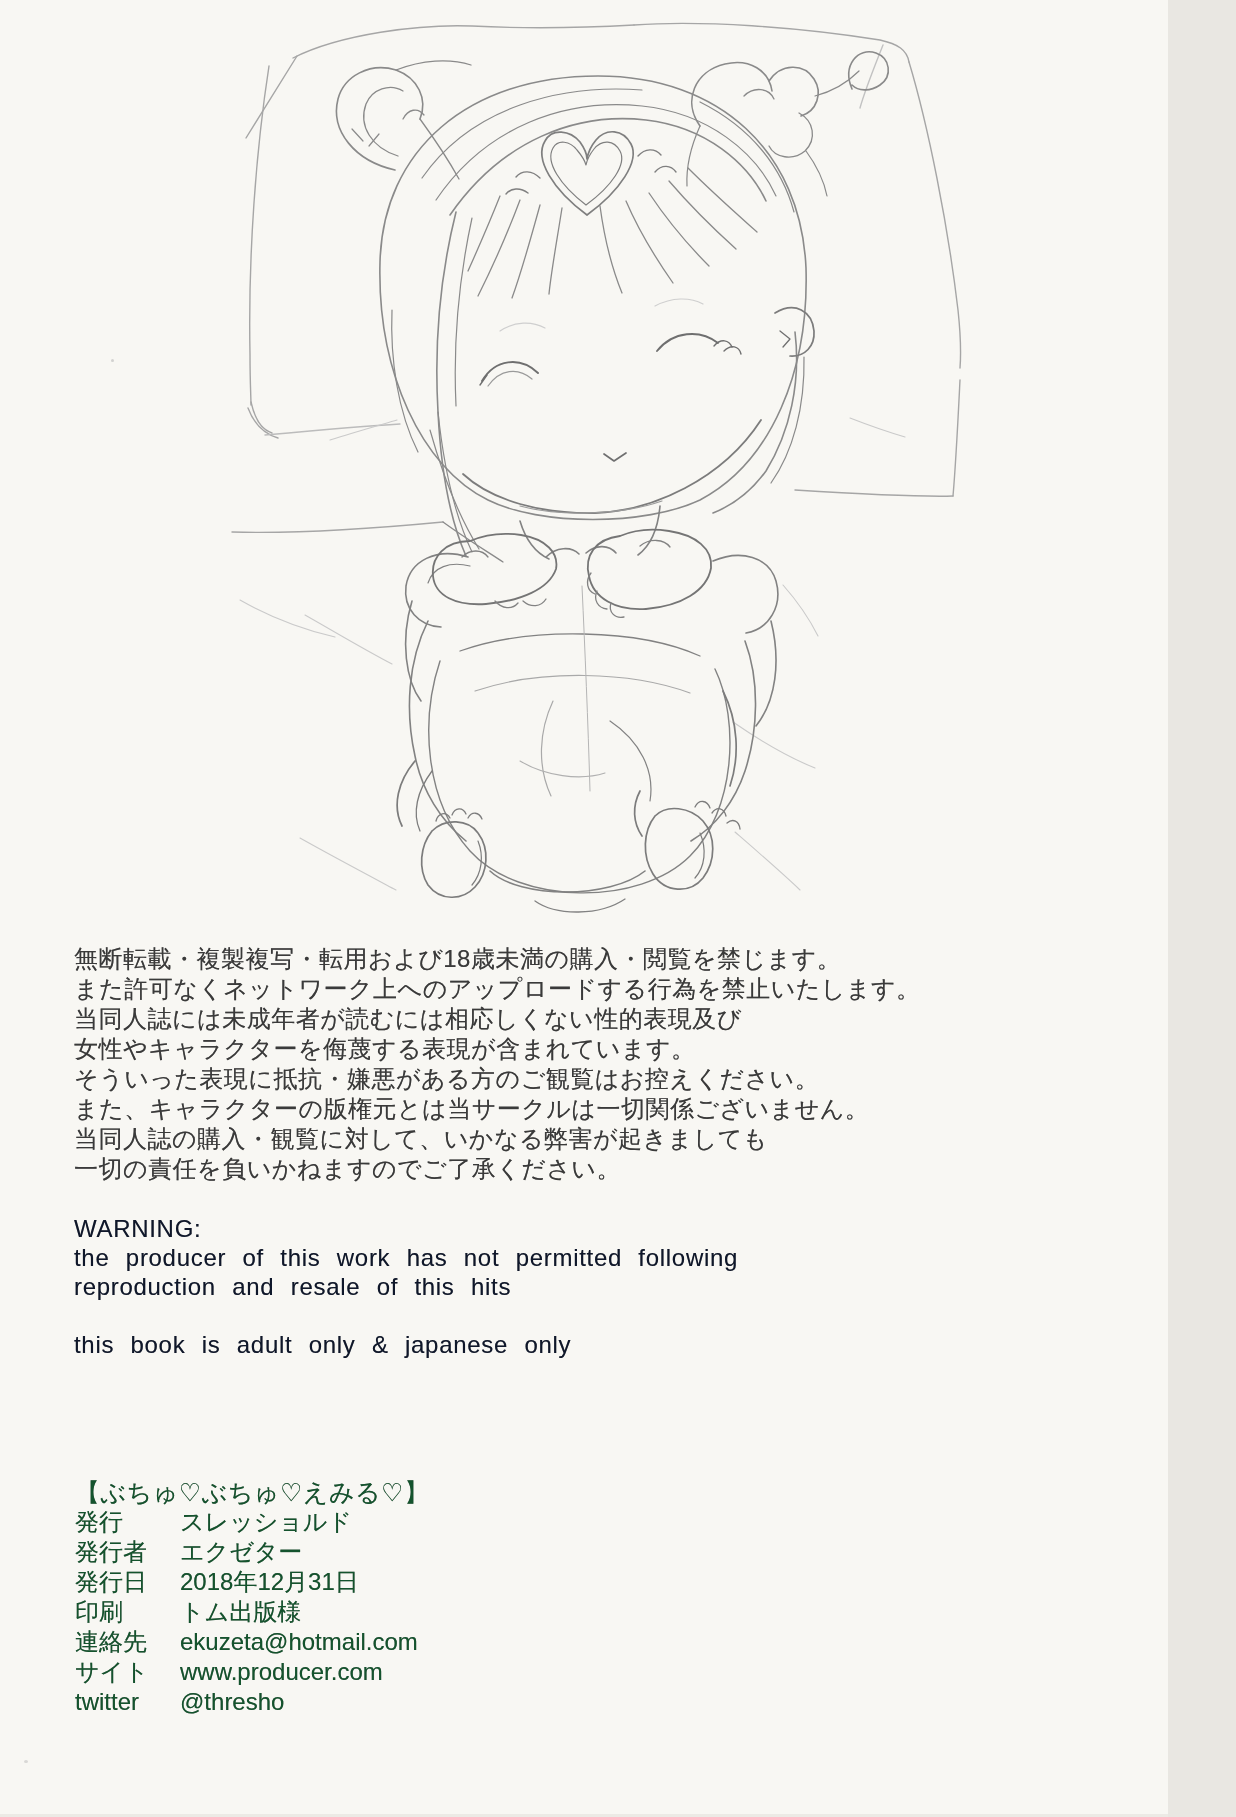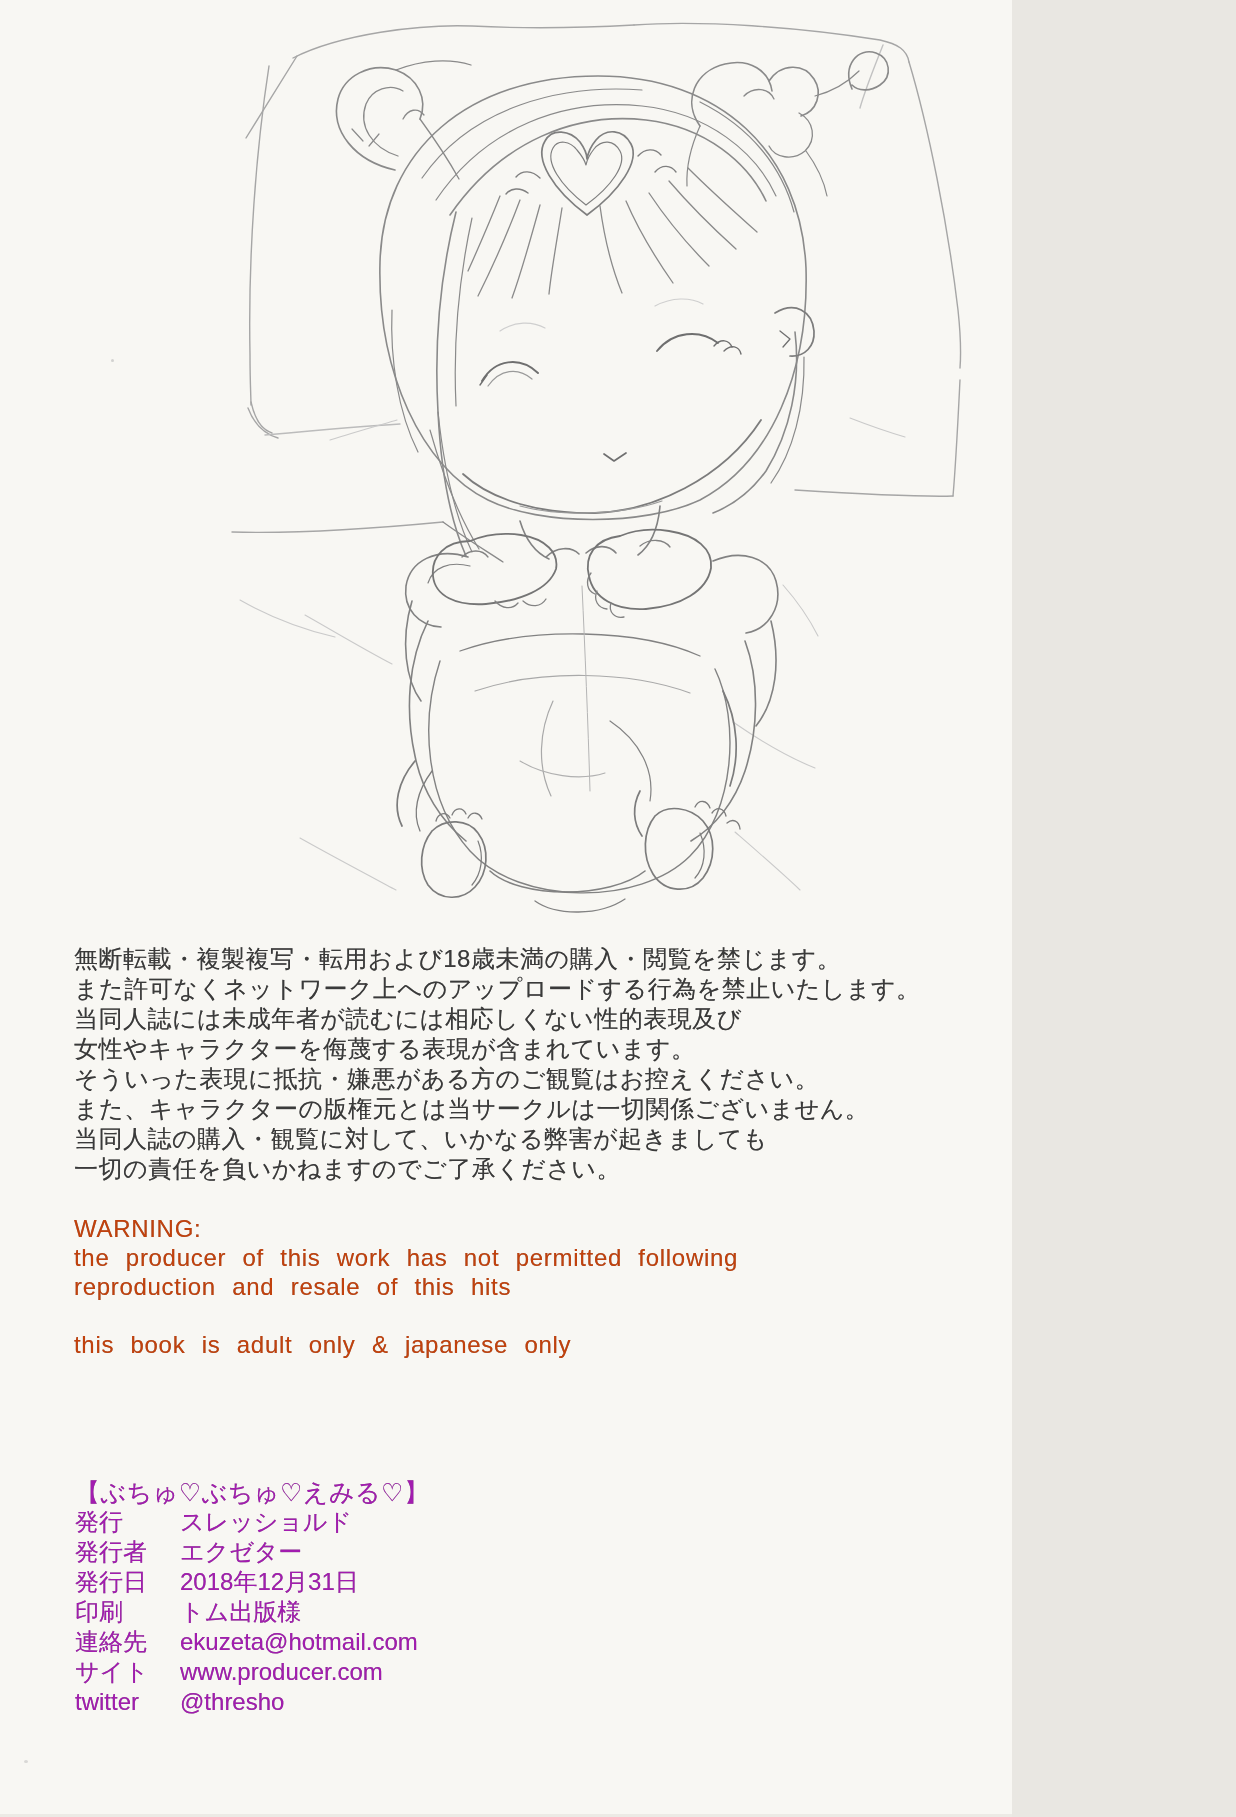--- a/index.html
+++ b/index.html
@@ -1,41 +1,41 @@
 <!DOCTYPE html>
 <html><head>
 <meta charset="utf-8">
 <style>
   html,body{margin:0;padding:0;background:#e9e7e2;}
   .page{
     position:relative;
-    width:1012px;height:1817px;
+    width:1168px;height:1817px;
     background:#f8f7f3;
     font-family:"Liberation Sans","DejaVu Sans",sans-serif;
     color:#3a3a3a;
     overflow:hidden;
   }
   .sketch-svg{position:absolute;left:0;top:0;width:1236px;height:1817px;}
   .txt{position:absolute;white-space:nowrap;}
   .jp-block{
     left:74px;top:944px;
     font-size:24px;line-height:30px;
     letter-spacing:0.5px;color:#3a3a3a;
     text-shadow:0 0 0.5px rgba(55,55,55,0.55);
   }
   .en-block{
     left:74px;top:1214px;
     font-size:24px;line-height:29px;
-    letter-spacing:0.7px;word-spacing:9px;color:#c2410c;
+    letter-spacing:0.7px;word-spacing:9px;color:#0f172a;
     text-shadow:0 0 0.5px rgba(55,55,55,0.5);
   }
   .en-spacer{height:29px;}
   .colophon{
     left:75px;top:1477px;
-    font-size:24px;line-height:30px;color:#a21caf;
+    font-size:24px;line-height:30px;color:#14532d;
     text-shadow:0 0 0.5px rgba(55,55,55,0.55);
   }
   .colophon-title{font-size:25px;letter-spacing:0.5px;}
   .crow{display:flex;}
   .clabel{flex:0 0 105px;width:105px;}
   .cvalue{flex:0 0 auto;}
   .speck{position:absolute;border-radius:50%;background:#b9b9b9;}
   .speck-a{left:111px;top:359px;width:3px;height:3px;opacity:.6;}
   .speck-b{left:24px;top:1760px;width:4px;height:3px;opacity:.5;}
   .page-bottom-edge{position:absolute;left:0;bottom:0;width:100%;height:3px;background:#eceae5;}

